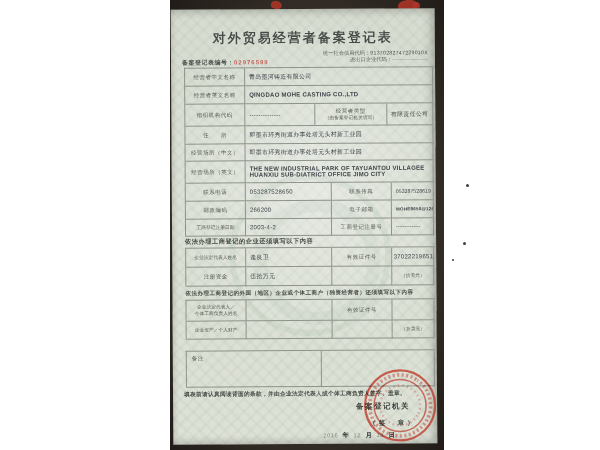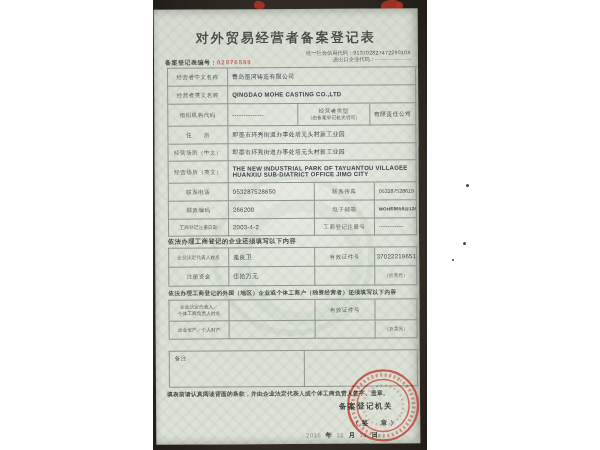--- a/index.html
+++ b/index.html
@@ -9,21 +9,21 @@
     --red:#bf3a2b;
     --softred:#c4685e;
   }
   html,body{margin:0;padding:0;}
   body{
     width:600px;height:450px;position:relative;overflow:hidden;
     background:#ffffff;
     font-family:"Liberation Sans", sans-serif;
   }
   .photo{
-    position:absolute;left:153px;top:0;width:274px;height:450px;
+    position:absolute;left:170px;top:0;width:274px;height:450px;
     background:radial-gradient(ellipse at 50% 50%, #4a4039 0%, #362f29 62%, #211c18 100%);
     overflow:hidden;
   }
   .seal-fragment{position:absolute;background:#b23527;opacity:.85;border-radius:45% 55% 50% 40%;}
   .frag1{left:101px;top:1px;width:11px;height:8px;transform:rotate(12deg);}
   .frag2{left:228px;top:0px;width:20px;height:11px;transform:rotate(-8deg);}
   .frag3{left:243px;top:2px;width:7px;height:7px;}
   .speck{position:absolute;background:#3e3e3c;border-radius:50%;}
 
   .paper{

